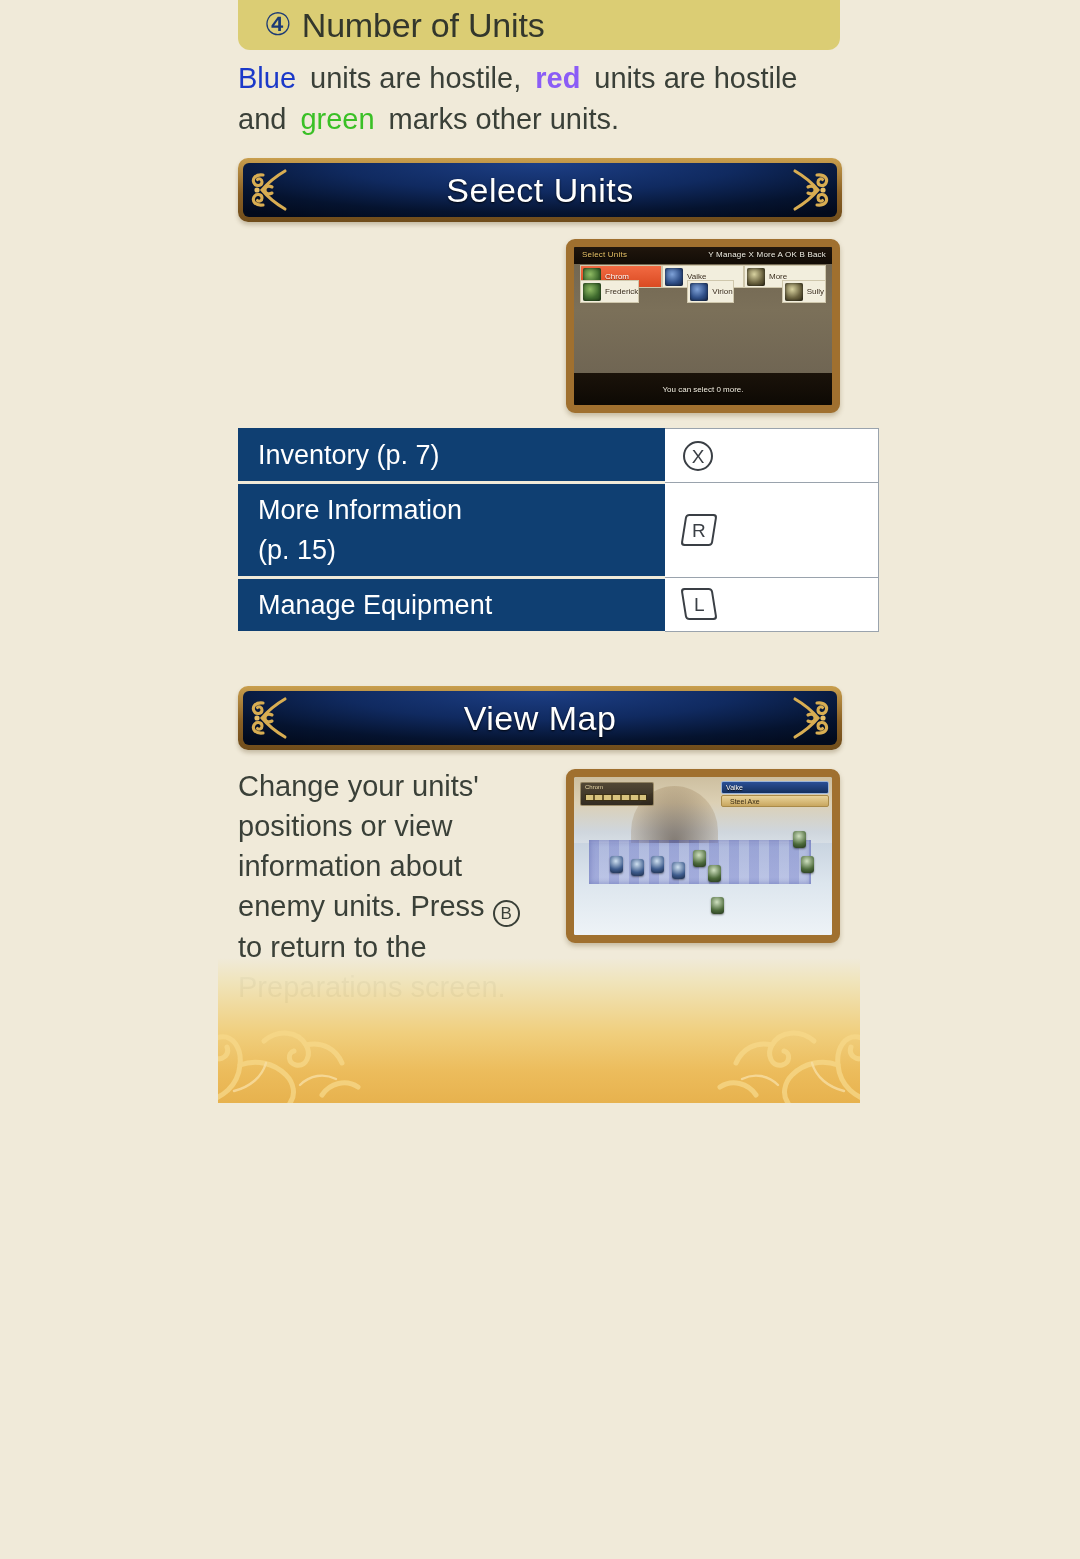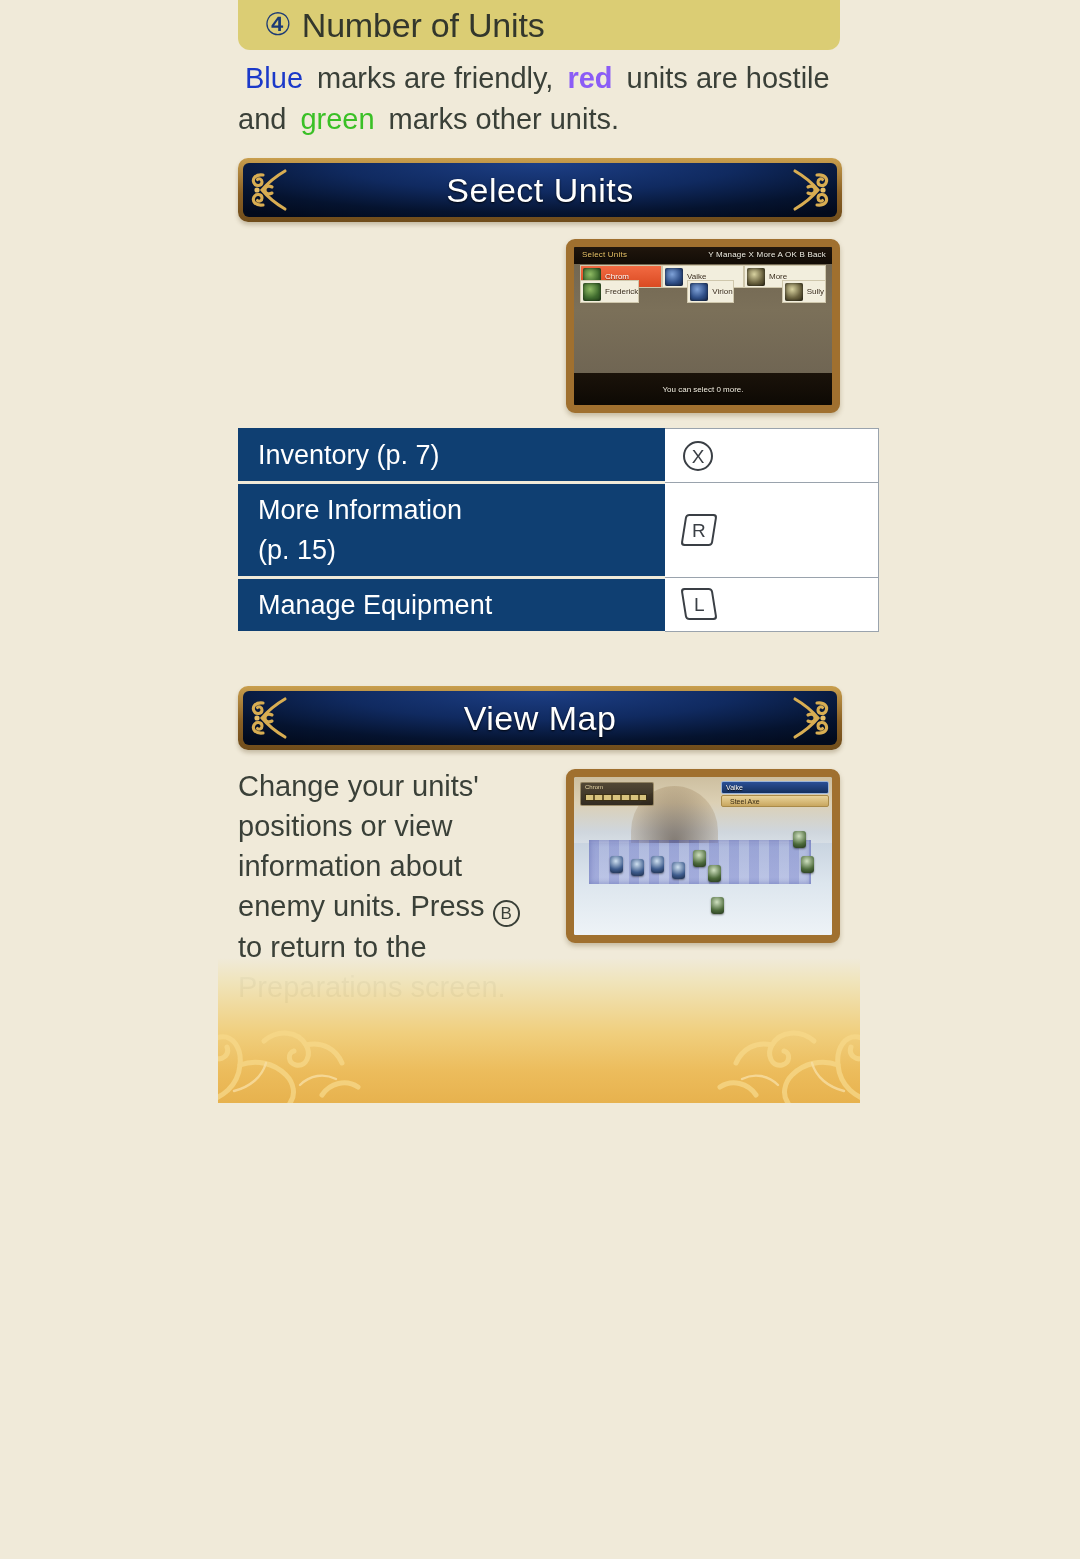--- a/index.html
+++ b/index.html
@@ -55,21 +55,21 @@
   
   .intro {
     position: absolute;
     left: 238px;
     top: 58px;
     width: 608px;
     font-size: 29px;
     line-height: 41px;
     color: #3a4038;
   }
-  .kw-blue  { color: #1b39c9; margin-left: 7px; }
+  .kw-blue  { color: #1b39c9; }
   .kw-red   { color: #8b5cf6; font-weight: bold; }
   .kw-green { color: #3ac026; }
   .sp-l { padding-left: 14px; }
 
   
   .banner {
     position: absolute;
     left: 238px;
     width: 604px;
     height: 64px;
@@ -316,21 +316,21 @@
 <body>
 
 <div class="page">
 
   <div class="heading-pill">
     <span class="heading-num">④</span>
     <span class="heading-text">Number of Units</span>
   </div>
 
   <div class="intro">
-    <span class="kw-blue">Blue</span><span class="sp-l">marks are friendly,</span><span class="sp-l kw-red">red</span><span class="sp-l">units are hostile and</span><span class="sp-l kw-green">green</span><span class="sp-l">marks other units.</span>
+    <span class="kw-blue">Blue</span><span class="sp-l">units are hostile,</span><span class="sp-l kw-red">red</span><span class="sp-l">units are hostile and</span><span class="sp-l kw-green">green</span><span class="sp-l">marks other units.</span>
   </div>
 
   <div class="banner" style="top:158px;">
     <div class="banner-inner">
       <svg class="filigree left" viewBox="0 0 42 48">
         <g fill="none" stroke="#d8ad52" stroke-width="3.1" stroke-linecap="round">
           <path d="M36 5 C24 12 18 18 13 24 C18 30 24 36 36 43"></path>
           <path d="M14 9 C6 8 3 13 5 17 C7 21 13 20 13 16 C13 13 10 12 8.5 13.5"></path>
           <path d="M14 39 C6 40 3 35 5 31 C7 27 13 28 13 32 C13 35 10 36 8.5 34.5"></path>
           <path d="M23 21 C19 19 16 21 16 24 C16 27 19 29 23 27"></path>

